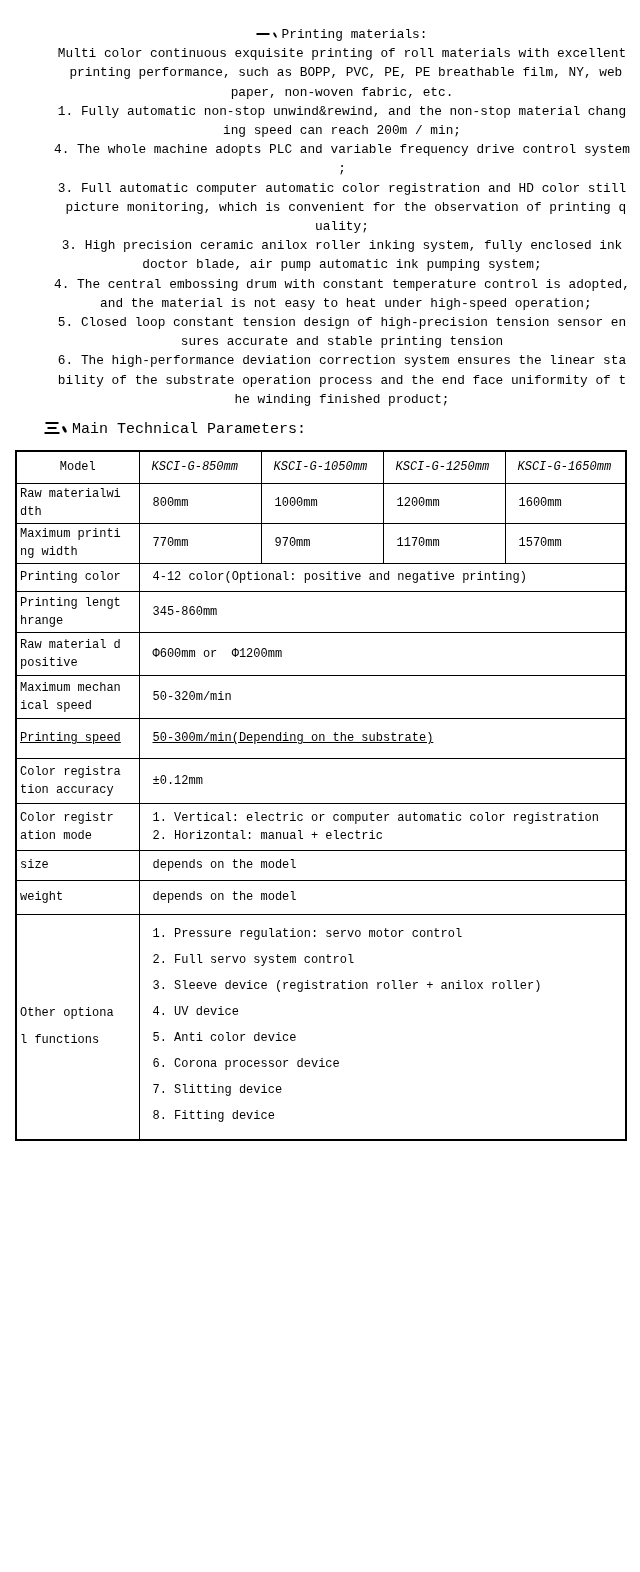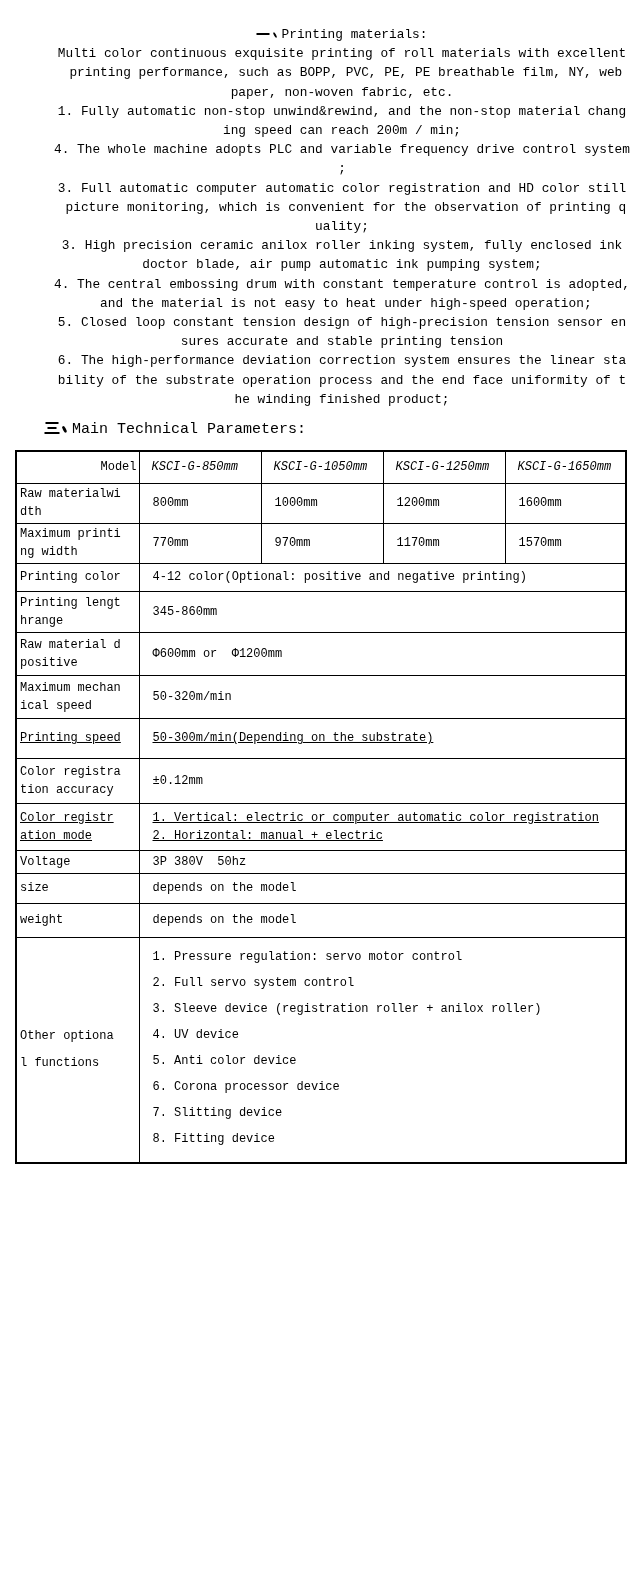--- a/index.html
+++ b/index.html
@@ -37,25 +37,25 @@
     margin-left:15px;margin-top:9px;border-collapse:collapse;table-layout:fixed;
     width:610px;border:2px solid #000;
   }
   table.params td{
     border:1px solid #000;font-size:12px;line-height:18px;
     vertical-align:middle;white-space:pre-wrap;word-break:keep-all;overflow:hidden;
   }
   td.lbl{padding:1px 2px 1px 3px;}
   td.val{padding:1px 6px 1px 13px;}
   td.hdr{padding:1px 2px 1px 12px;font-style:italic;}
-  td.hdr-model{text-align:right;padding:1px 2px;}
+  td.hdr-model{text-align:center;padding:1px 2px;}
   tr.rh{height:32px;}  tr.r0{height:40px;}  tr.r1{height:40px;}
   tr.m0{height:28px;}  tr.m1{height:41px;}  tr.m2{height:43px;}
   tr.m3{height:43px;}  tr.m4{height:40px;text-decoration:underline;}  tr.m5{height:45px;}
-  tr.m6{height:47px;text-decoration:underline;}  tr.m7{height:23px;}  tr.m8{height:30px;}
+  tr.m6{height:47px;}  tr.m7{height:23px;}  tr.m8{height:30px;}
   tr.m9{height:34px;}  tr.m10{height:226px;}
   tr.m10 td.lbl{line-height:27px;}
   tr.m10 td.val{line-height:26px;padding-top:6px;padding-bottom:10px;vertical-align:top;}
 </style>
 </head>
 <body>
 
 <div class="doc">
   <div class="text-col">
 
@@ -149,24 +149,20 @@
       <td class="lbl">Color registra
 tion accuracy</td>
       <td class="val" colspan="4">±0.12mm</td>
     </tr>
     <tr class="m6">
       <td class="lbl">Color registr
 ation mode</td>
       <td class="val" colspan="4">1. Vertical: electric or computer automatic color registration
 2. Horizontal: manual + electric</td>
     </tr>
-    <tr class="m7">
-      <td class="lbl">Voltage</td>
-      <td class="val" colspan="4">3P 380V  50hz</td>
-    </tr>
     <tr class="m8">
       <td class="lbl">size</td>
       <td class="val" colspan="4">depends on the model</td>
     </tr>
     <tr class="m9">
       <td class="lbl">weight</td>
       <td class="val" colspan="4">depends on the model</td>
     </tr>
     <tr class="m10">
       <td class="lbl">Other optiona

